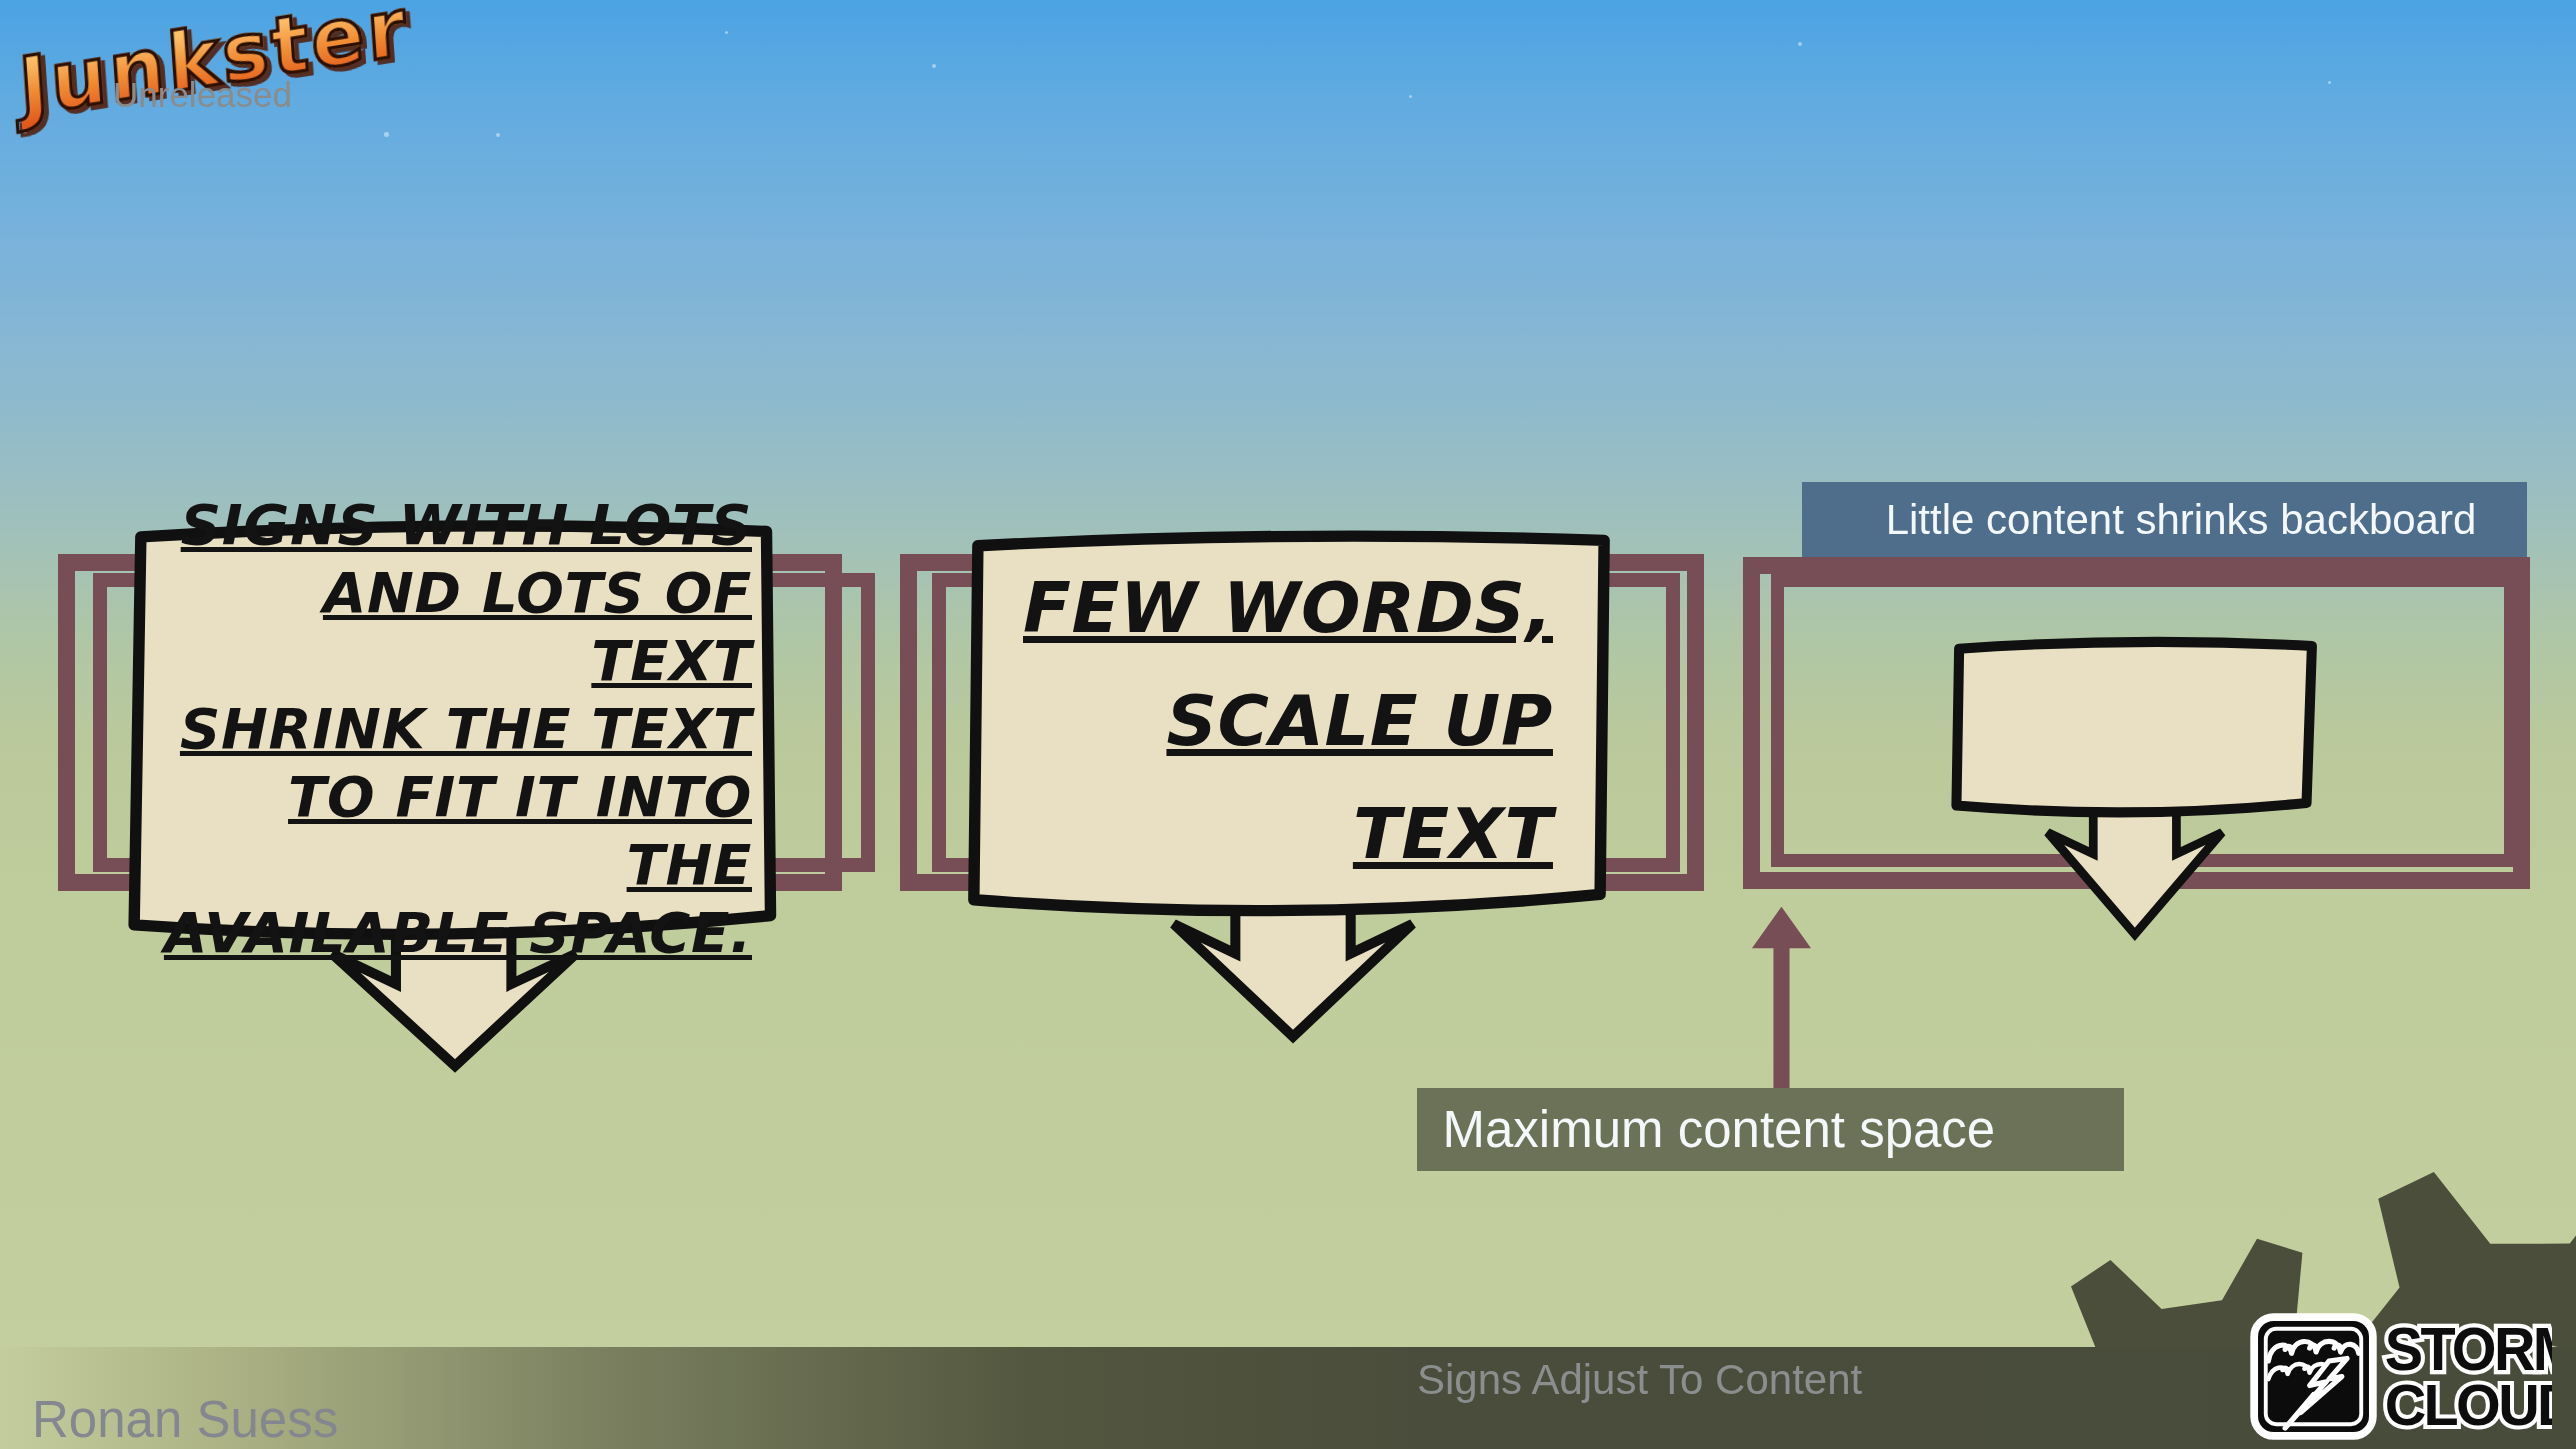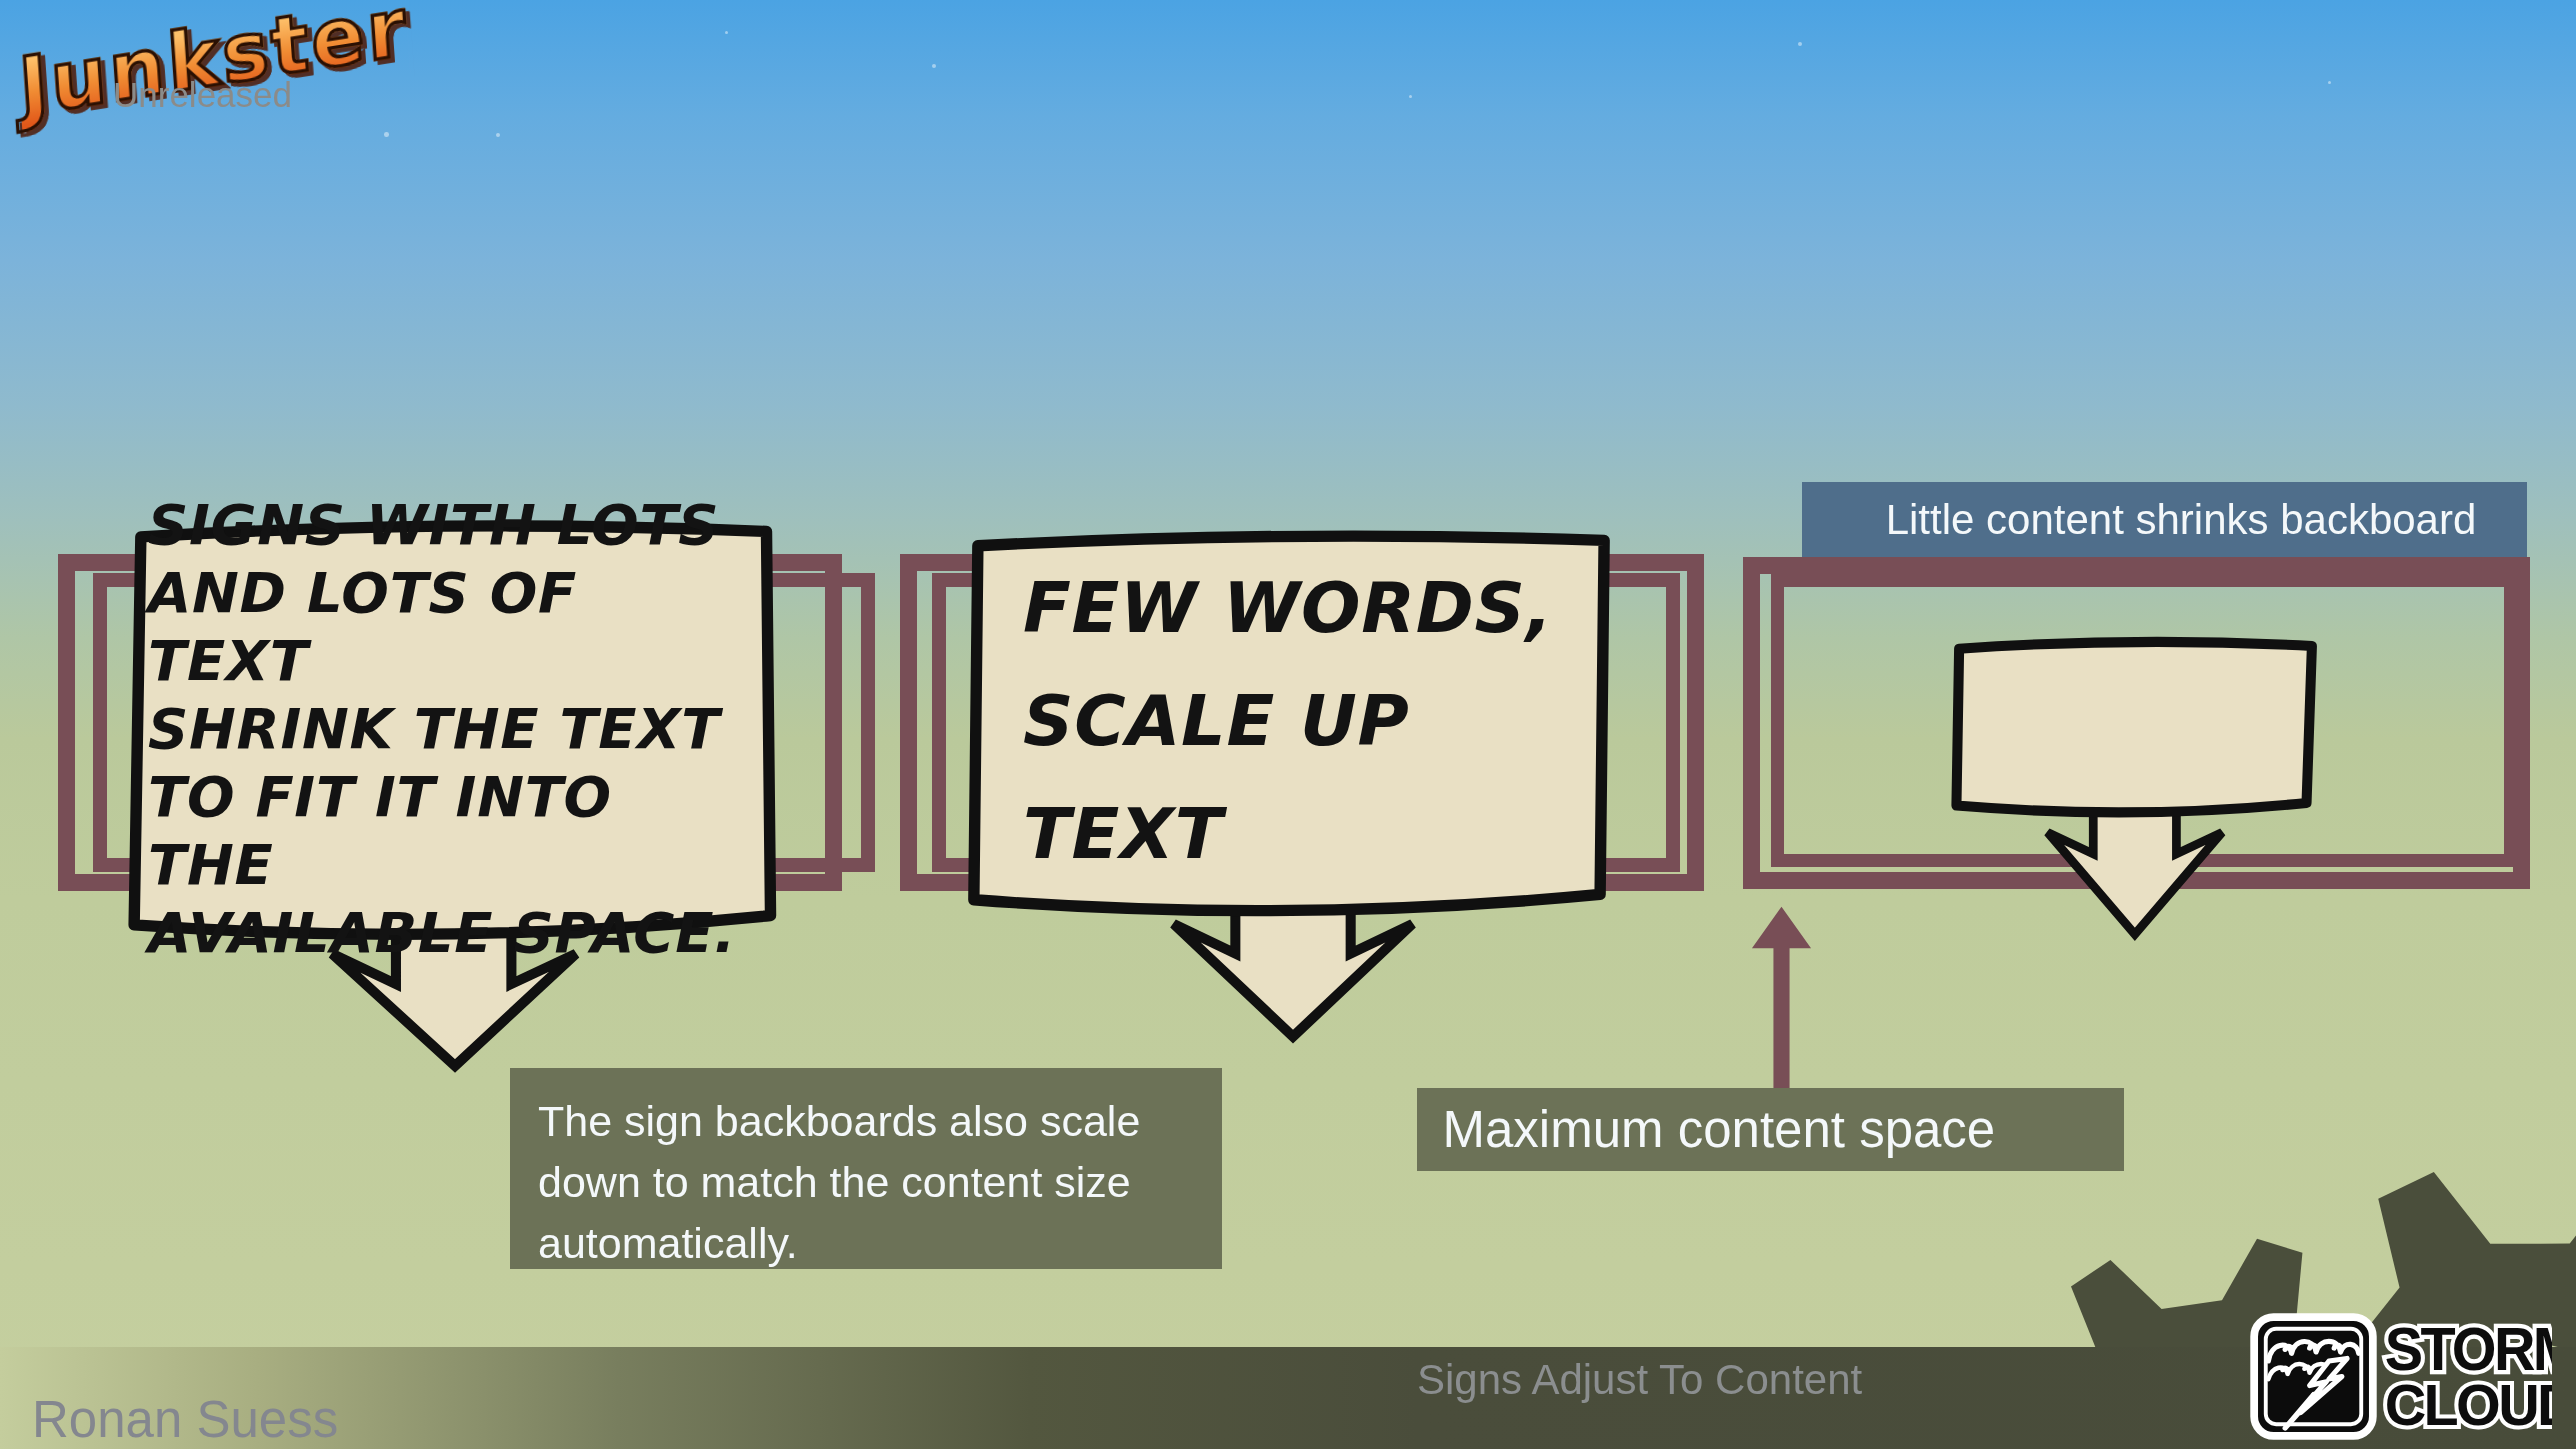--- a/index.html
+++ b/index.html
@@ -14,23 +14,23 @@
     font-size:43px;line-height:62px;padding:32px 38px;box-sizing:border-box;white-space:pre-line;}
   .little-box{left:1802px;top:482px;width:692px;height:75px;background:#4f6e8b;
     font-size:42px;display:flex;align-items:center;justify-content:center;padding-left:33px;}
   .olive{background:#6c7257;}
   .backboards-box{left:510px;top:1068px;width:712px;height:201px;font-size:43px;line-height:61px;
     padding:23px 28px;box-sizing:border-box;white-space:pre-line;}
   .maxspace-box{left:1417px;top:1088px;width:707px;height:83px;font-size:51px;
     display:flex;align-items:center;padding-left:25.5px;box-sizing:border-box;}
   .frame{position:absolute;border-style:solid;border-color:#784e56;background:transparent;}
   .sign-svg{position:absolute;}
-  .sign-text{position:absolute;display:flex;align-items:center;justify-content:center;text-align:left;
+  .sign-text{position:absolute;display:flex;align-items:center;justify-content:center;text-align:right;
     font-family:"DejaVu Sans",sans-serif;font-style:italic;font-weight:bold;color:#131313;
-    white-space:pre-line;letter-spacing:0.7px;}
+    white-space:pre-line;letter-spacing:0.7px;text-decoration:underline;}
   .footer-bar{position:absolute;left:0;top:1347px;width:2576px;height:102px;
     background:linear-gradient(90deg,#c4cd9d 0%,#a8ae81 10%,#787e5e 24%,#53573f 40%,#4a4d3b 55%,#484c3a 100%);}
   .footer-author{position:absolute;left:32px;top:1366px;font-size:51px;color:#84878f;margin-top:24px;}
   .footer-title{position:absolute;left:1417px;top:1356px;font-size:42px;color:#8b8e8f;}
   .wedge{position:absolute;left:2284px;top:1347px;width:58px;height:27px;background:#bac99b;
     clip-path:polygon(0 0,100% 0,100% 100%);}
   .gears{position:absolute;left:0;top:0;}
   .storm{position:absolute;left:2249px;top:1312px;display:flex;align-items:flex-start;}
   .junkster{position:absolute;left:17.4px;top:12px;transform:rotate(-9deg) skewX(-5deg);
     font-family:"DejaVu Sans",sans-serif;font-weight:bold;font-size:79px;letter-spacing:2.7px;
@@ -93,23 +93,20 @@
 
   <svg class="sign-svg" style="left:1939px;top:631px" width="389" height="319" viewBox="0 0 580 475">
     <path d="M230,200 L230,332 L162,300 L292,452 L422,300 L354,332 L354,200 Z" fill="#e9e0c4" stroke="#101010" stroke-width="13" stroke-linejoin="miter"></path>
     <path d="M30,26 Q292,8 556,22 L548,256 Q292,282 26,260 Z" fill="#e9e0c4" stroke="#101010" stroke-width="15" stroke-linejoin="round"></path>
   </svg>
 
   <svg class="up-arrow" style="left:1741px;top:904px" width="81" height="188" viewBox="0 0 120 280">
     <path d="M60,4 L104,66 L72,66 L72,278 L48,278 L48,66 L16,66 Z" fill="#784e56"></path>
   </svg>
 
-  <div class="panel olive backboards-box">The sign backboards also scale
-down to match the content size
-automatically.</div>
   <div class="panel olive maxspace-box">Maximum content space</div>
 
   <div class="footer-bar"></div>
   <div class="wedge"></div>
   <div class="footer-author">Ronan Suess</div>
   <div class="footer-title">Signs Adjust To Content</div>
 
   <div class="storm">
     <svg width="129" height="129" viewBox="0 0 100 100">
       <rect x="4" y="4" width="92" height="92" rx="15" fill="#0c0c0c" stroke="#ffffff" stroke-width="6"></rect>

